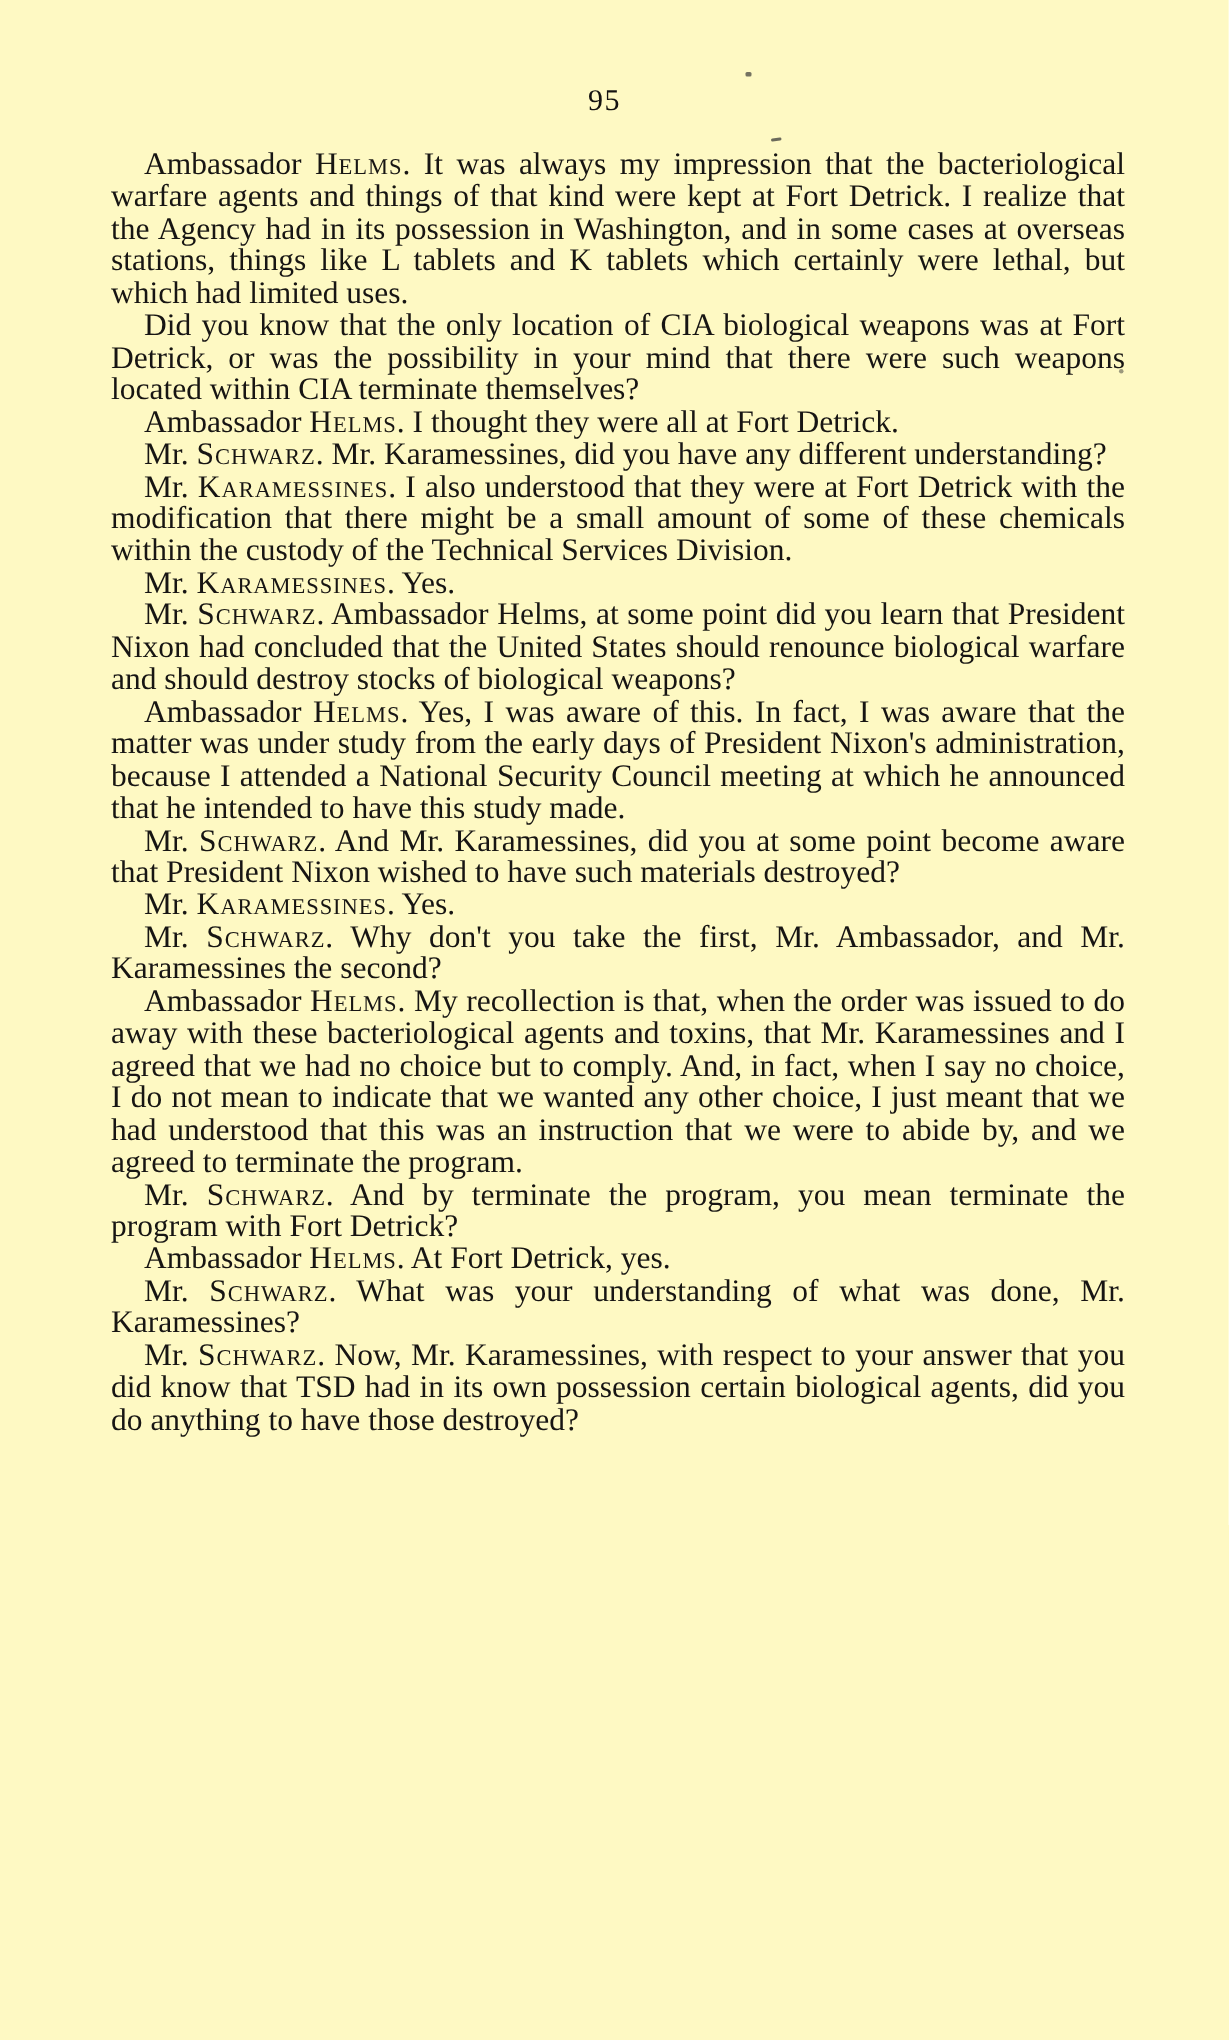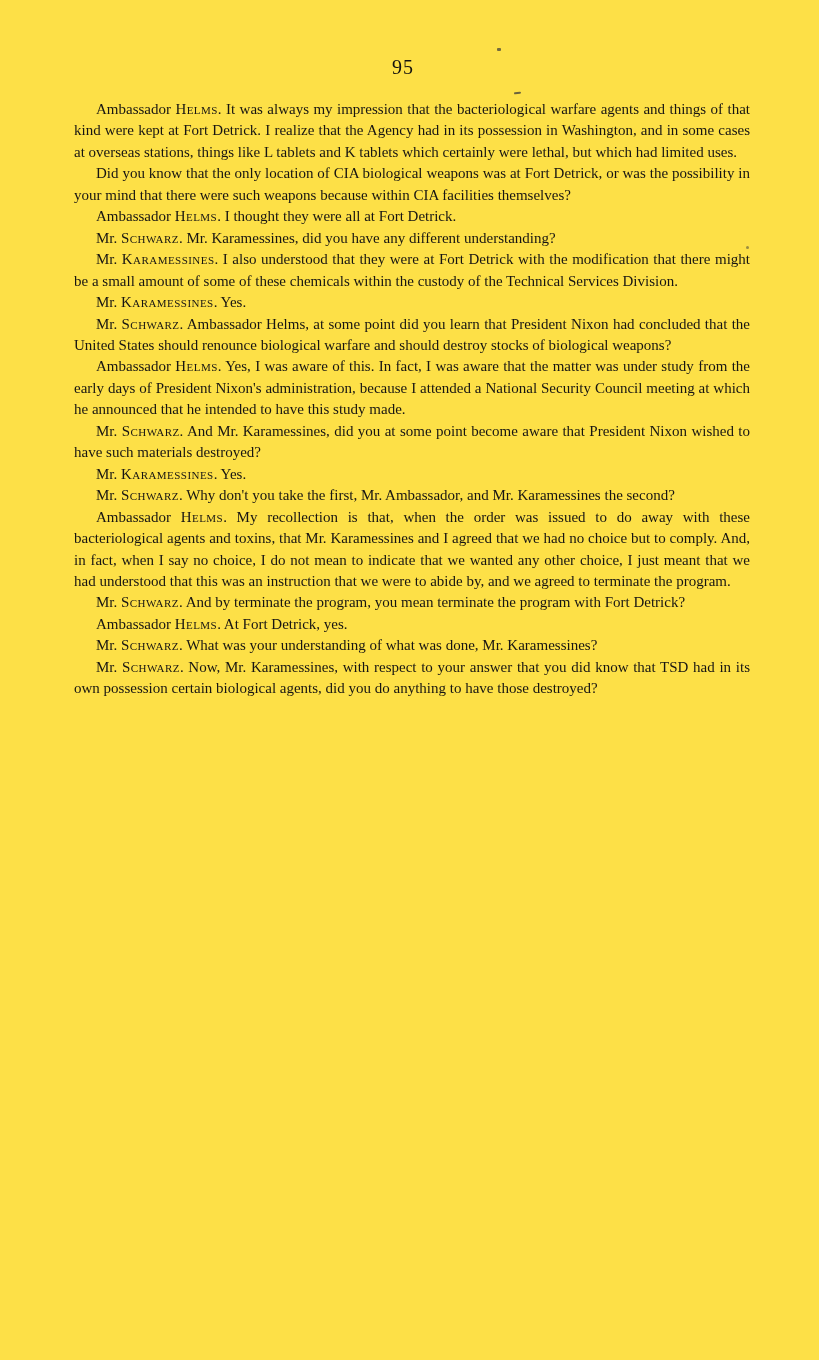--- a/index.html
+++ b/index.html
@@ -10,39 +10,39 @@
     width: 819px;
     height: 1360px;
     position: relative;
     background: #ffffff;
     font-family: "Liberation Serif", "DejaVu Serif", serif;
     overflow: hidden;
   }
   .page {
     position: absolute;
     inset: 0;
-    background: #fde047;
+    background: #fef9c3;
     color: #171513;
   }
   .page-number {
     position: absolute;
     top: 56px;
     left: 0;
     width: 806px;
     text-align: center;
     font-size: 20px;
     letter-spacing: 1px;
     color: #131210;
   }
   .transcript {
     position: absolute;
     top: 99px;
     left: 74px;
     width: 676px;
-    font-size: 15px;
+    font-size: 21px;
     line-height: 21.45px;
     text-align: justify;
     color: #171513;
   }
   .transcript p.para {
     margin: 0;
     padding: 0;
     text-indent: 22px;
   }
   .speaker {
@@ -62,21 +62,21 @@
 
 <div class="page">
   <div class="speck speck-1"></div>
   <div class="speck speck-2"></div>
   <div class="speck speck-3"></div>
 
   <div class="page-number">95</div>
 
   <div class="transcript" id="transcript">
       <p class="para">Ambassador <span class="speaker">Helms</span>. It was always my impression that the bacteriological warfare agents and things of that kind were kept at Fort Detrick. I realize that the Agency had in its possession in Washington, and in some cases at overseas stations, things like L tablets and K tablets which certainly were lethal, but which had limited uses.</p>
-      <p class="para">Did you know that the only location of CIA biological weapons was at Fort Detrick, or was the possibility in your mind that there were such weapons because within CIA facilities themselves?</p>
+      <p class="para">Did you know that the only location of CIA biological weapons was at Fort Detrick, or was the possibility in your mind that there were such weapons located within CIA terminate themselves?</p>
       <p class="para">Ambassador <span class="speaker">Helms</span>. I thought they were all at Fort Detrick.</p>
       <p class="para">Mr. <span class="speaker">Schwarz</span>. Mr. Karamessines, did you have any different understanding?</p>
       <p class="para">Mr. <span class="speaker">Karamessines</span>. I also understood that they were at Fort Detrick with the modification that there might be a small amount of some of these chemicals within the custody of the Technical Services Division.</p>
       <p class="para">Mr. <span class="speaker">Karamessines</span>. Yes.</p>
       <p class="para">Mr. <span class="speaker">Schwarz</span>. Ambassador Helms, at some point did you learn that President Nixon had concluded that the United States should renounce biological warfare and should destroy stocks of biological weapons?</p>
       <p class="para">Ambassador <span class="speaker">Helms</span>. Yes, I was aware of this. In fact, I was aware that the matter was under study from the early days of President Nixon's administration, because I attended a National Security Council meeting at which he announced that he intended to have this study made.</p>
       <p class="para">Mr. <span class="speaker">Schwarz</span>. And Mr. Karamessines, did you at some point become aware that President Nixon wished to have such materials destroyed?</p>
       <p class="para">Mr. <span class="speaker">Karamessines</span>. Yes.</p>
       <p class="para">Mr. <span class="speaker">Schwarz</span>. Why don't you take the first, Mr. Ambassador, and Mr. Karamessines the second?</p>
       <p class="para">Ambassador <span class="speaker">Helms</span>. My recollection is that, when the order was issued to do away with these bacteriological agents and toxins, that Mr. Karamessines and I agreed that we had no choice but to comply. And, in fact, when I say no choice, I do not mean to indicate that we wanted any other choice, I just meant that we had understood that this was an instruction that we were to abide by, and we agreed to terminate the program.</p>

